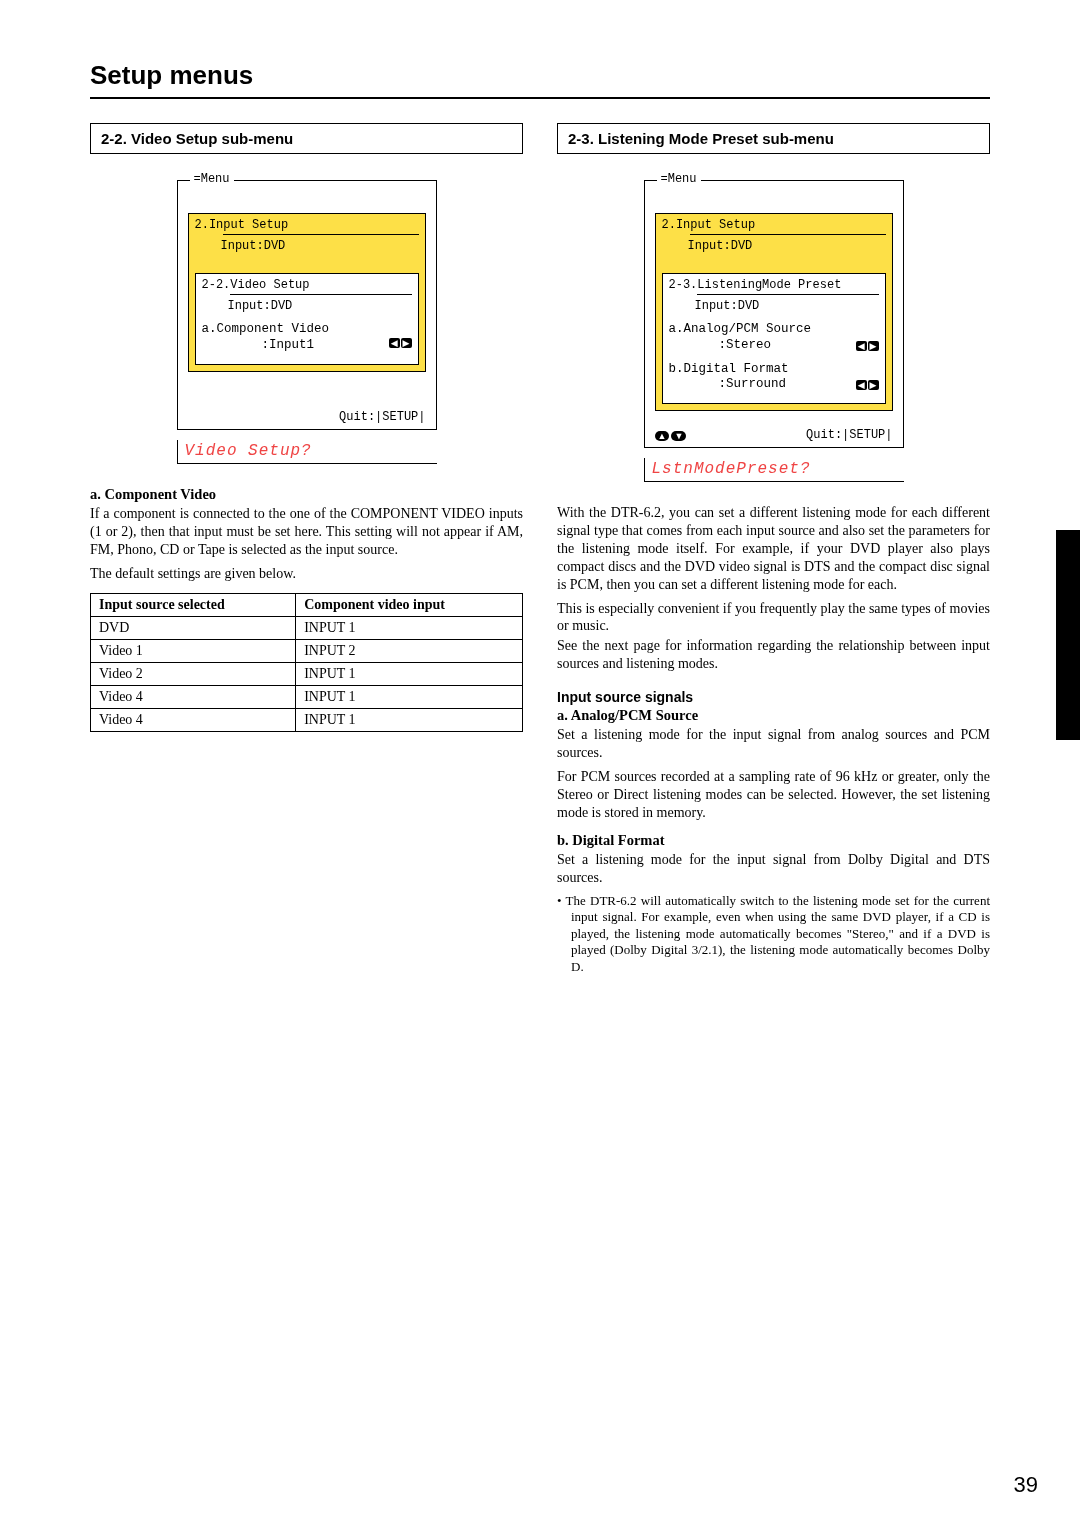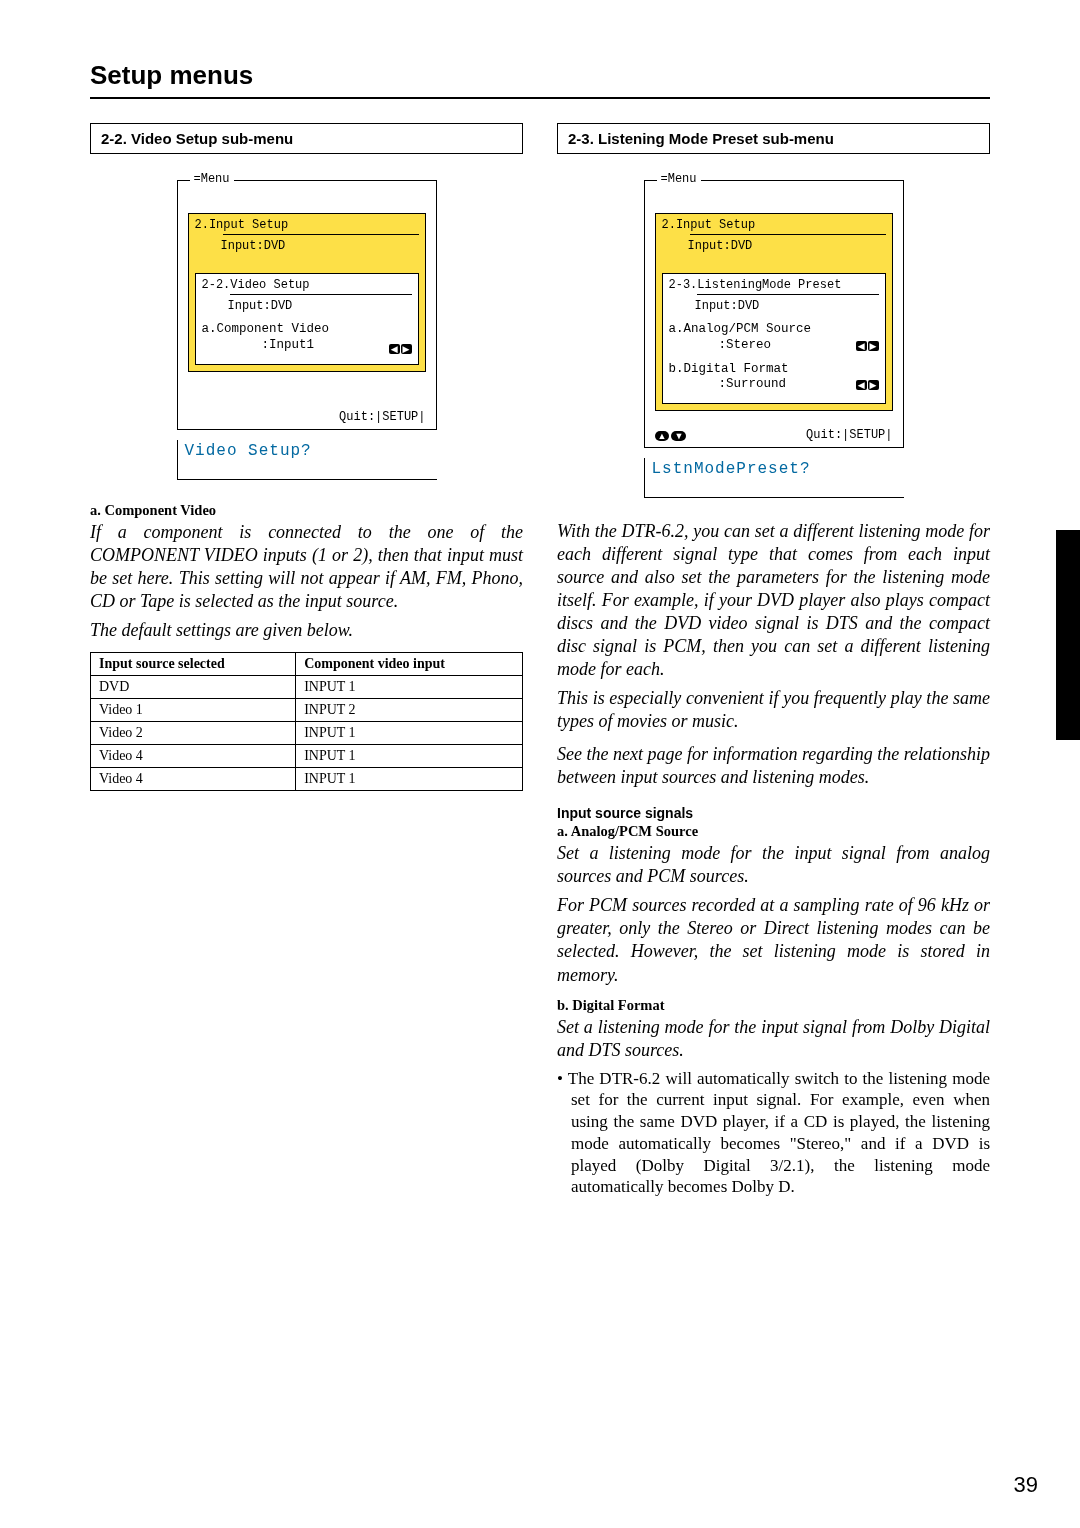--- a/index.html
+++ b/index.html
@@ -85,21 +85,21 @@
   .osd-hr-label {
     font-size: 12px;
     margin: 0 0 3px 0;
   }
   .osd-item {
     margin: 8px 0 2px 0;
   }
   .osd-value-row {
     display: flex;
     justify-content: space-between;
-    align-items: flex-end;
+    align-items: flex-start;
     padding-left: 60px;
     gap: 28px;
   }
   .osd-value-row2 {
     display: flex;
     justify-content: space-between;
     align-items: center;
     padding-left: 50px;
   }
   .lr-icon {
@@ -143,49 +143,49 @@
     justify-content: space-between;
     align-items: center;
     font-size: 12px;
   }
   .osd.tall { min-height: 250px; }
   .osd.tall2 { min-height: 268px; }
   .seg-display {
     margin: 0 auto 22px auto;
     width: 260px;
     border-bottom: 1.5px solid #000;
-    padding: 2px 8px 19px 8px;
+    padding: 2px 8px 3px 8px;
     font-family: "Courier New", Courier, monospace;
+    font-style: italic;
     font-size: 16px;
     letter-spacing: 1px;
-    color: #0369a1;
+    color: #ef4444;
     position: relative;
   }
   .seg-display::before {
     content: "";
     position: absolute;
     left: 0;
     top: 0;
     bottom: 0;
     width: 1.5px;
     background: #000;
   }
   .body-heading {
     font-weight: bold;
     font-size: 14.5px;
     margin-bottom: 2px;
   }
   .body-text {
-    font-size: 18px;
+    font-size: 14px;
     text-align: justify;
     line-height: 1.28;
     margin-bottom: 6px;
-    font-style: italic;
-  }
-  .body-text.nomargin { margin-bottom: 10px; }
+  }
+  .body-text.nomargin { margin-bottom: 2px; }
   .sans-heading {
     font-family: Arial, Helvetica, sans-serif;
     font-weight: bold;
     font-size: 14px;
     margin: 16px 0 2px 0;
   }
   table.defaults {
     border-collapse: collapse;
     width: 100%;
     font-size: 14px;
@@ -195,21 +195,21 @@
     border: 1px solid #000;
     padding: 3px 8px;
     text-align: left;
   }
   table.defaults th {
     font-weight: bold;
   }
   ul.bullets {
     list-style: none;
     padding-left: 14px;
-    font-size: 17px;
+    font-size: 13px;
     text-align: justify;
     line-height: 1.28;
   }
   ul.bullets li::before {
     content: "• ";
     margin-left: -14px;
   }
   .side-tab {
     position: absolute;
     right: 0;

